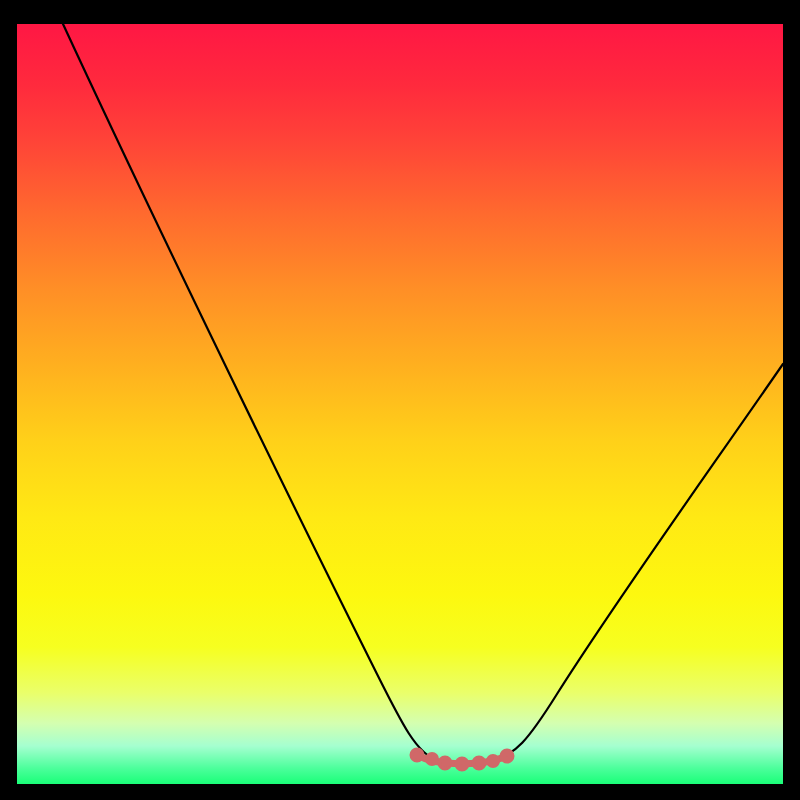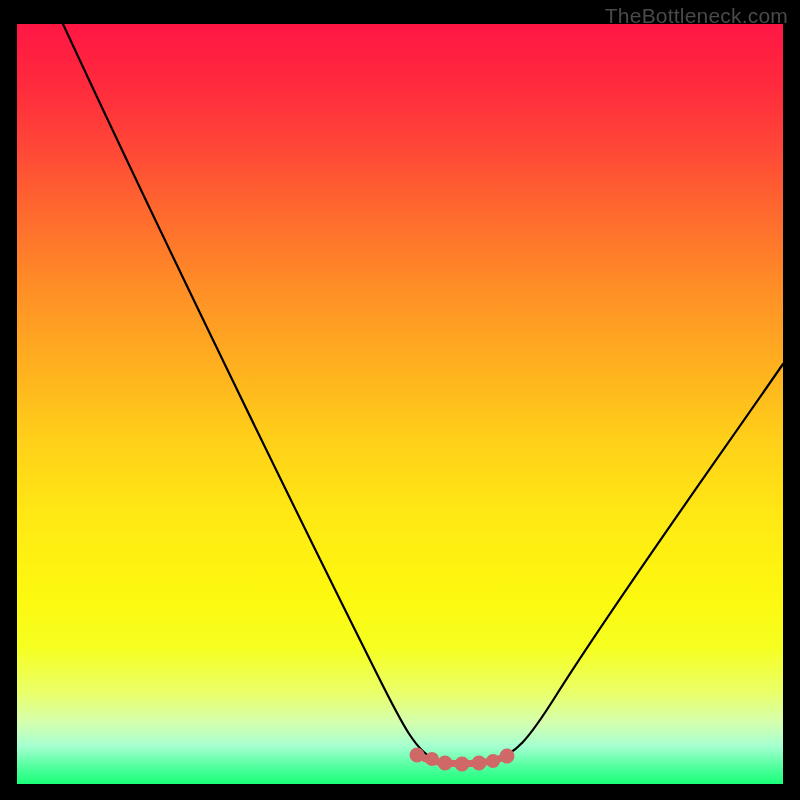--- a/index.html
+++ b/index.html
@@ -93,14 +93,13 @@
         <circle cx="462" cy="739" r="4"></circle>
         <path d="M 462,739 C 472,738 480,736 490,732" fill="none"></path>
         <circle cx="490" cy="732" r="4"></circle>
         <circle cx="445" cy="740" r="4"></circle>
         <circle cx="415" cy="735" r="3.5"></circle>
         <circle cx="476" cy="737" r="3.5"></circle>
       </g>
     </svg>
   </div>
 
-  <div class="watermark">TheBottleneck.com</div>
 </div>
 
 </body></html>

